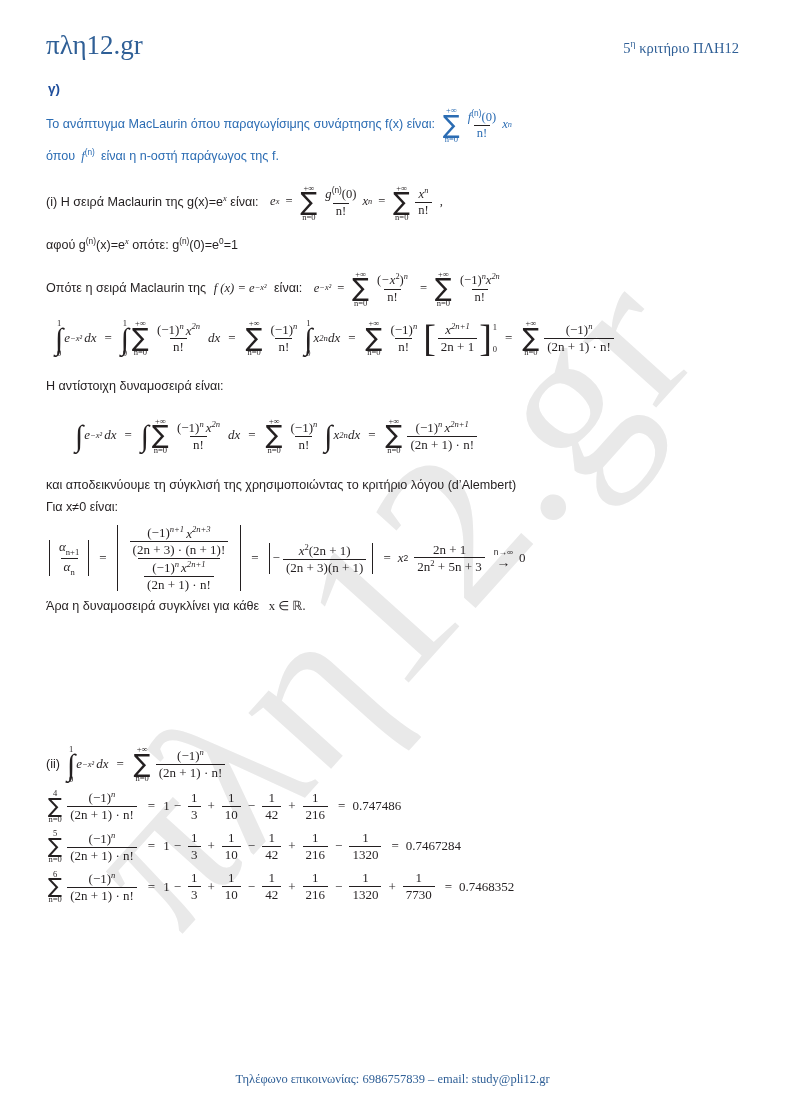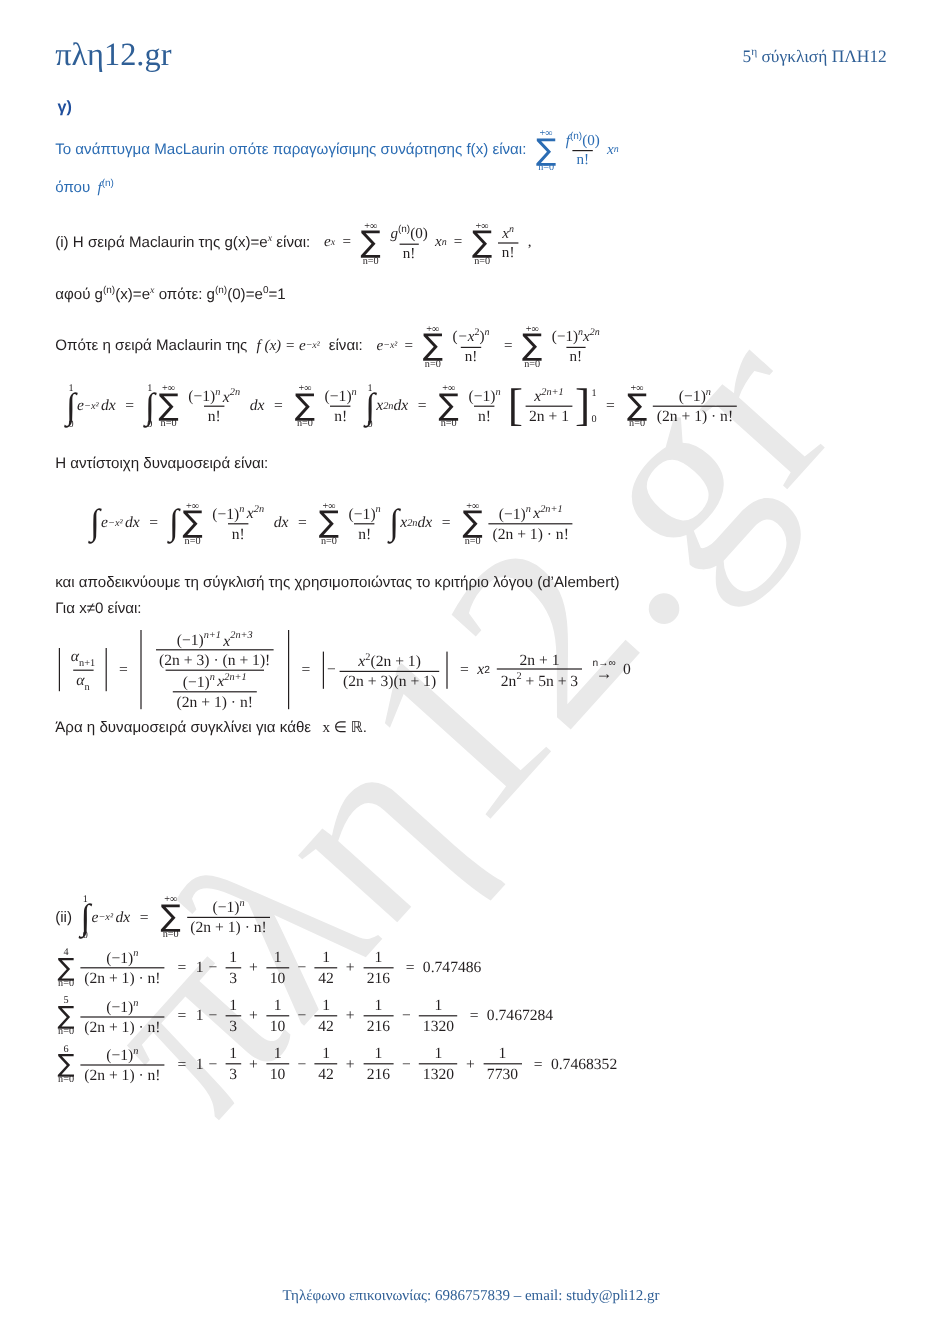--- a/index.html
+++ b/index.html
@@ -120,46 +120,47 @@
   <div class="watermark">
     <span>πλη12.gr</span>
   </div>
 
   <div class="content">
 
     <div class="header">
       <div class="logo">πλη12.gr</div>
       <div class="header-right">
         <span>5</span><sup>η</sup>
-        <span>σύγκλισή  ΠΛΗ12</span>
+        <span>κριτήριο  ΠΛΗ12</span>
       </div>
     </div>
 
     <div class="sec-label">γ)</div>
 
     <div class="blue">
       <div class="row">
-        <span>Το ανάπτυγμα MacLaurin οπότε παραγωγίσιμης συνάρτησης f(x) είναι:</span>
+        <span>Το ανάπτυγμα MacLaurin όπου παραγωγίσιμης συνάρτησης f(x) είναι:</span>
         <span class="mrow">
           <span class="sum">
             <span class="lim">+∞</span>
             <span class="sig">∑</span>
             <span class="lim">n=0</span>
           </span>
           <span class="frac">
             <span class="num"><span class="mi">f</span><sup class="s">(n)</sup><span class="mn">(0)</span></span>
             <span class="den mn">n!</span>
           </span>
           <span class="mi">x</span>
             <sup class="s mi">n</sup>
         </span>
       </div>
       <div class="row">
         <span>όπου</span>
         <span><span class="mi">f</span><sup class="s">(n)</sup></span>
+        <span>είναι η n-οστή παράγωγος της f.</span>
       </div>
     </div>
 
     <p class="t">
       <span>(i)</span>
       <span>Η σειρά Maclaurin της g(x)=e</span><sup class="s mi">x</sup>
       <span>είναι:</span>
       <span class="mrow indent-1">
         <span class="mi">e</span>
           <sup class="s mi">x</sup>

